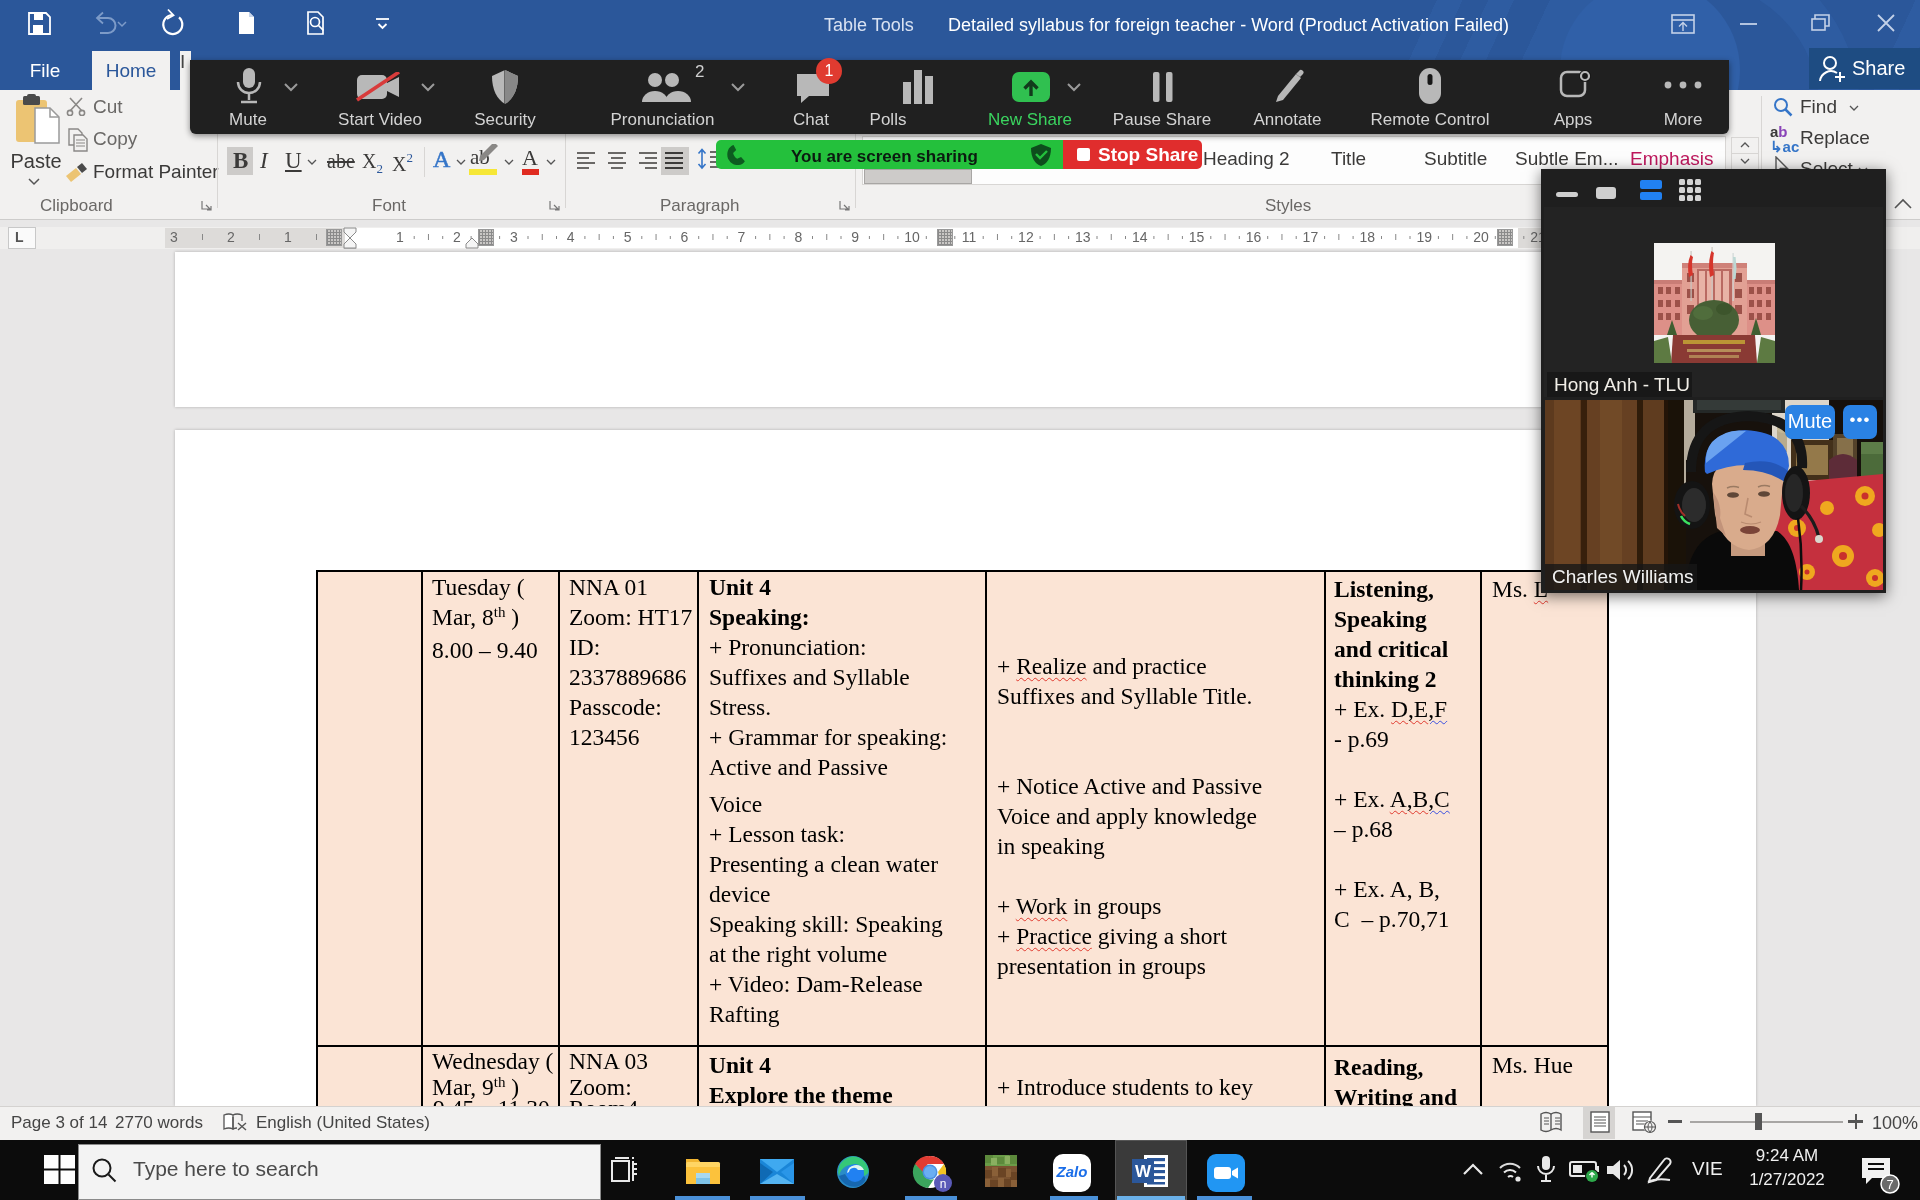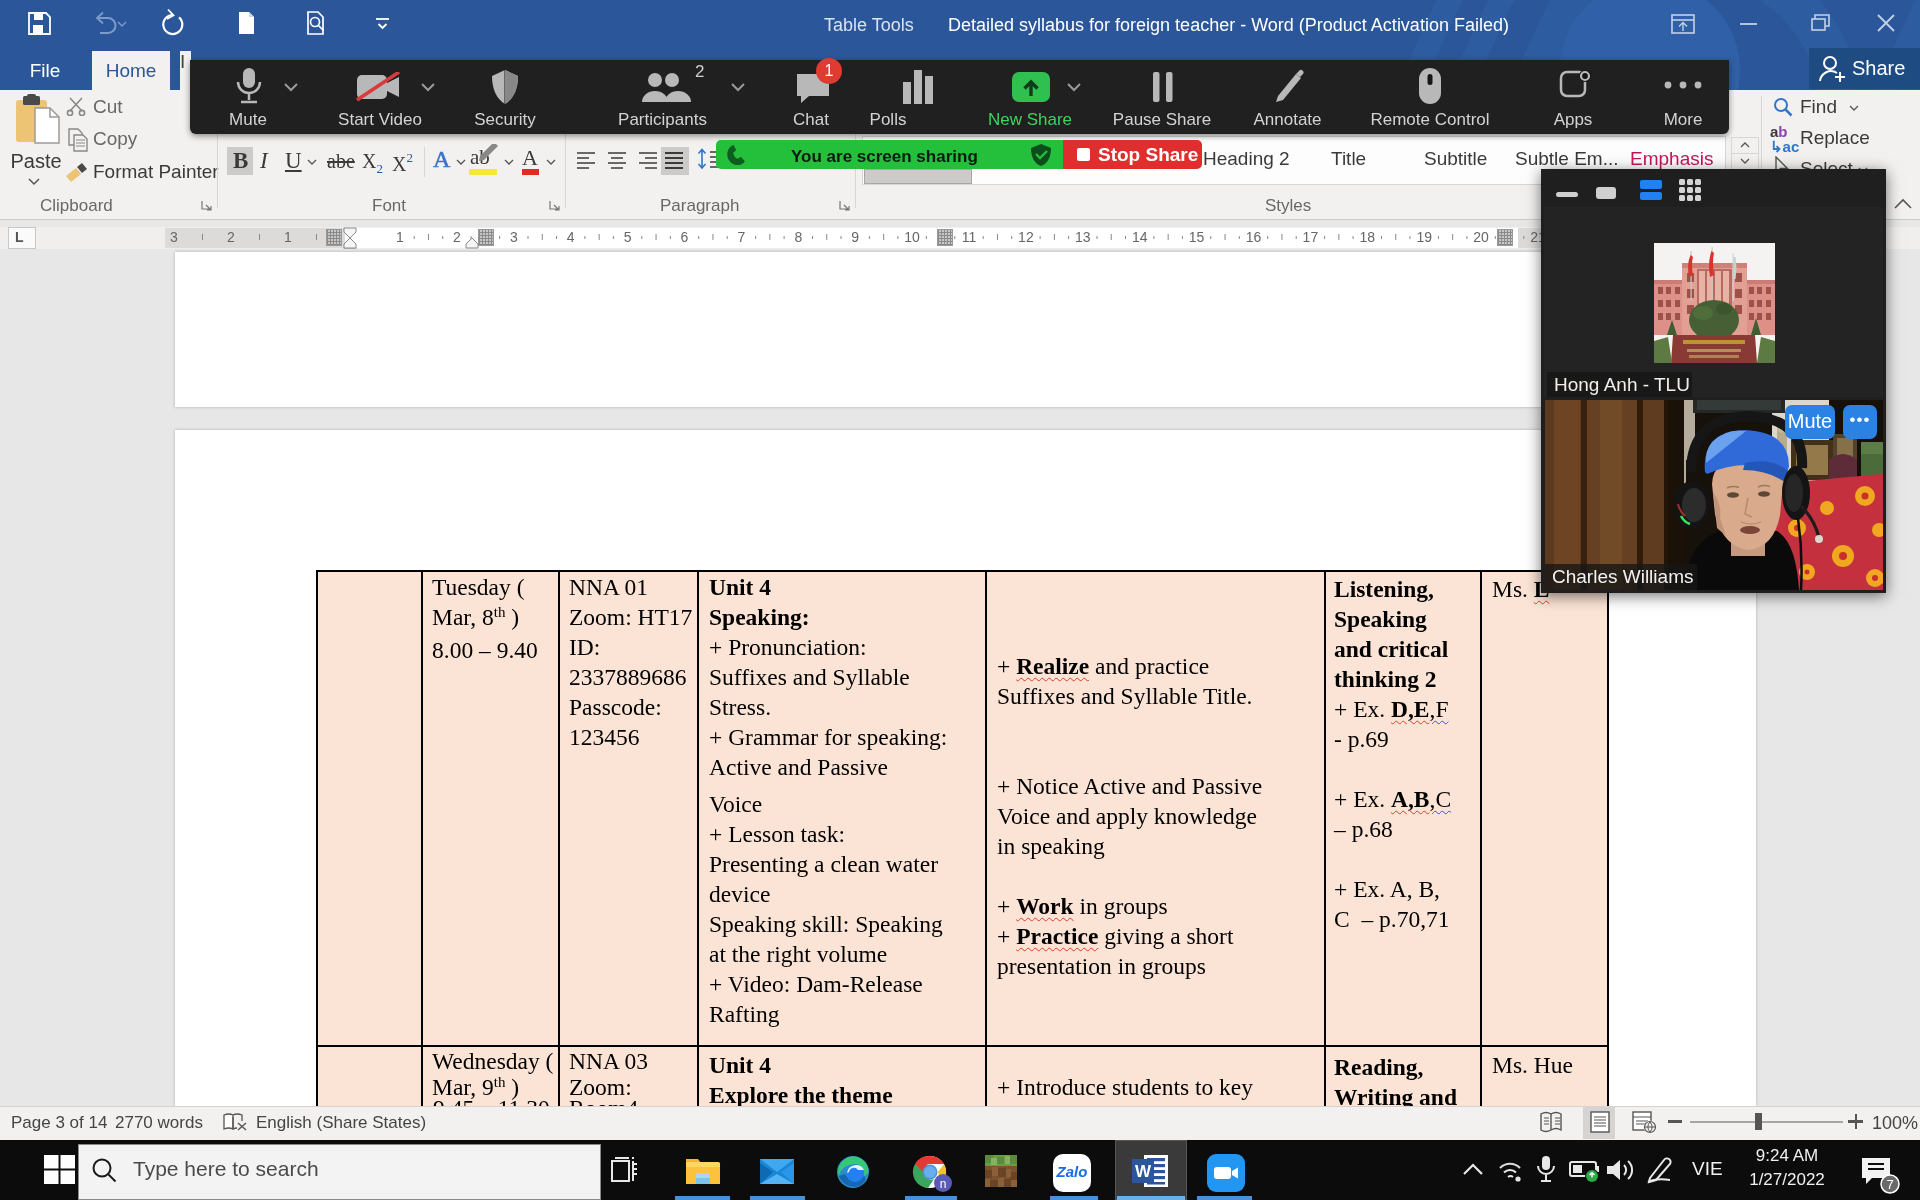--- a/index.html
+++ b/index.html
@@ -1,18 +1,18 @@
 <!DOCTYPE html>
 <html><head><meta charset="utf-8">
 <style>
 html,body{margin:0;padding:0;width:1920px;height:1200px;overflow:hidden;background:#e8e7e7;font-family:"Liberation Sans",sans-serif;}
 .abs{position:absolute;}
 .ser{font-family:"Liberation Serif",serif;}
 .lbl{color:#d3d3d3;font-size:17px;text-align:center;}
-.sq{text-decoration:underline;text-decoration-style:wavy;text-decoration-color:#e03a2f;text-decoration-thickness:1px;text-underline-offset:3px;font-weight:bold;}
+.sq{text-decoration:underline;text-decoration-style:wavy;text-decoration-color:#e03a2f;text-decoration-thickness:1px;text-underline-offset:3px;}
 .sqb{text-decoration:underline;text-decoration-style:wavy;text-decoration-color:#3a50e0;text-decoration-thickness:1px;text-underline-offset:3px;}
 </style></head>
 <body>
 <div class="abs" style="left:0;top:0;width:1920px;height:1200px;background:#e8e7e7;">
 
 <div class="abs" style="left:0;top:0;width:1920px;height:90px;background:#2b579a;overflow:hidden;">
 
   <div class="abs" style="left:1520px;top:-60px;width:260px;height:260px;border-radius:50%;border:40px solid #2e5ca1;"></div>
   <div class="abs" style="left:1560px;top:-20px;width:180px;height:180px;border-radius:50%;background:#3060a8;"></div>
   <div class="abs" style="left:1240px;top:-40px;width:420px;height:200px;background:linear-gradient(115deg,transparent 42%,#2e5ca1 42%,#2e5ca1 47%,transparent 47%,transparent 52%,#2e5ca1 52%,#2e5ca1 57%,transparent 57%,transparent 64%,#2e5ca1 64%,#2e5ca1 69%,transparent 69%);"></div>
@@ -285,21 +285,21 @@
 <svg class="abs" style="left:640px;top:70px;" width="60" height="36" viewBox="0 0 60 36">
  <circle cx="15" cy="10" r="7" fill="#b8b8b8"></circle>
  <path d="M 2 32 a 13 11 0 0 1 26 0 z" fill="#b8b8b8"></path>
  <circle cx="32" cy="10" r="7" fill="#b8b8b8"></circle>
  <path d="M 25 32 a 13 11 0 0 1 26 0 z" fill="#b8b8b8"></path>
 </svg>
 <div class="abs" style="left:695px;top:62px;color:#cfcfcf;font-size:17px;">2</div>
 <svg class="abs" style="left:730px;top:82px;" width="16" height="10">
       <path d="M 2 2 l 6 6 6 -6" fill="none" stroke="#9a9a9a" stroke-width="2"></path>
     </svg>
-<div class="abs lbl" style="left:610px;top:110px;width:105px;">Participants</div>
+<div class="abs lbl" style="left:610px;top:110px;width:105px;">Pronunciation</div>
 
 <svg class="abs" style="left:794px;top:70px;" width="38" height="36" viewBox="0 0 38 36">
  <path d="M 3 4 h 32 v 22 h -20 l -8 7 0 -7 h -4 z" fill="#b8b8b8"></path>
 </svg>
 <div class="abs" style="left:816px;top:58px;width:26px;height:26px;border-radius:50%;background:#e03b30;color:#fff;font-size:16px;text-align:center;line-height:26px;">1</div>
 <div class="abs lbl" style="left:781px;top:110px;width:60px;">Chat</div>
 
 <svg class="abs" style="left:901px;top:68px;" width="34" height="38" viewBox="0 0 34 38">
  <rect x="2" y="14" width="8" height="22" fill="#b8b8b8"></rect>
  <rect x="13" y="2" width="8" height="34" fill="#b8b8b8"></rect>
@@ -741,21 +741,21 @@
     <div class="abs" style="left:1552px;top:566px;font-size:19px;color:#f2f2f2;">Charles Williams</div>
     <div class="abs" style="left:0;top:1106px;width:1920px;height:34px;background:#f2f1f0;border-top:1px solid #d4d2d0;"></div>
     <div class="abs" style="left:11px;top:1113px;font-size:17px;color:#454545;">Page 3 of 14</div>
     <div class="abs" style="left:115px;top:1113px;font-size:17px;color:#454545;">2770 words</div>
 <svg class="abs" style="left:222px;top:1112px;" width="26" height="22" viewBox="0 0 26 22">
  <path d="M 2 3 q 5 -2 9 0 l 0 14 q -4 -2 -9 0 z" fill="#fff" stroke="#555" stroke-width="1.3"></path>
  <path d="M 11 3 q 4 -2 9 0 l 0 6 m -9 -4 l 0 12 q 2 -1 4 -1" fill="none" stroke="#555" stroke-width="1.3"></path>
  <rect x="15" y="10" width="10" height="9" fill="#f2f1f0"></rect>
  <path d="M 16 11 l 8 7 m 0 -7 l -8 7" stroke="#555" stroke-width="1.4"></path>
 </svg>
-<div class="abs" style="left:256px;top:1113px;font-size:17px;color:#454545;">English (Share States)</div>
+<div class="abs" style="left:256px;top:1113px;font-size:17px;color:#454545;">English (United States)</div>
 <svg class="abs" style="left:1538px;top:1110px;" width="28" height="26" viewBox="0 0 28 26">
  <path d="M 3 4 q 5 -3 10 0 q 5 -3 10 0 l 0 16 q -5 -3 -10 0 q -5 3 -10 0 z" fill="none" stroke="#555" stroke-width="1.4"></path>
  <path d="M 13 4 l 0 16" stroke="#555" stroke-width="1.4"></path>
  <path d="M 6 8 l 5 0 M 6 11 l 5 0 M 6 14 l 5 0 M 17 8 l 5 0 M 17 11 l 5 0 M 17 14 l 5 0" stroke="#555" stroke-width="1"></path>
 </svg>
 <div class="abs" style="left:1583px;top:1106px;width:32px;height:33px;background:#d6d4d2;"></div>
 <svg class="abs" style="left:1589px;top:1110px;" width="22" height="26" viewBox="0 0 22 26">
  <rect x="2" y="2" width="18" height="20" fill="#fff" stroke="#555" stroke-width="1.4"></rect>
  <path d="M 5 7 l 12 0 M 5 10 l 12 0 M 5 13 l 12 0 M 5 16 l 12 0" stroke="#555" stroke-width="1.2"></path>
 </svg>

